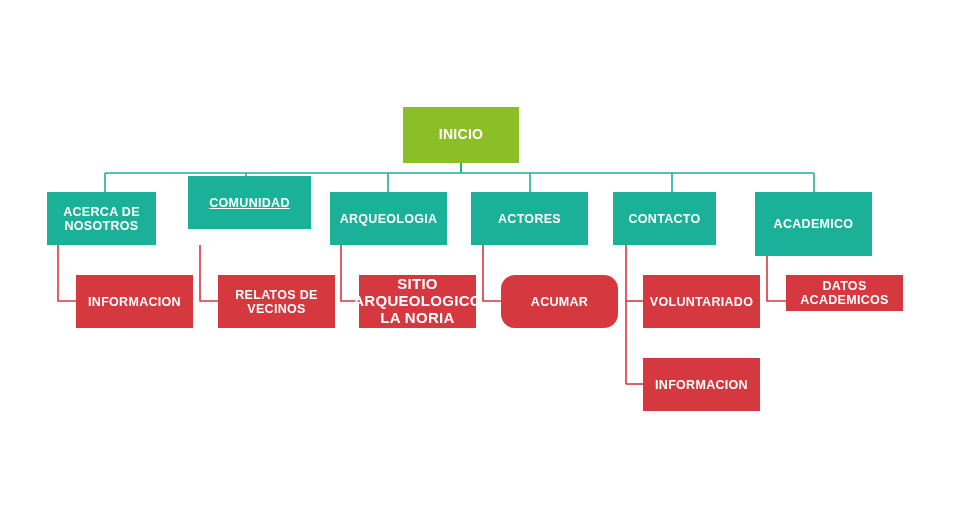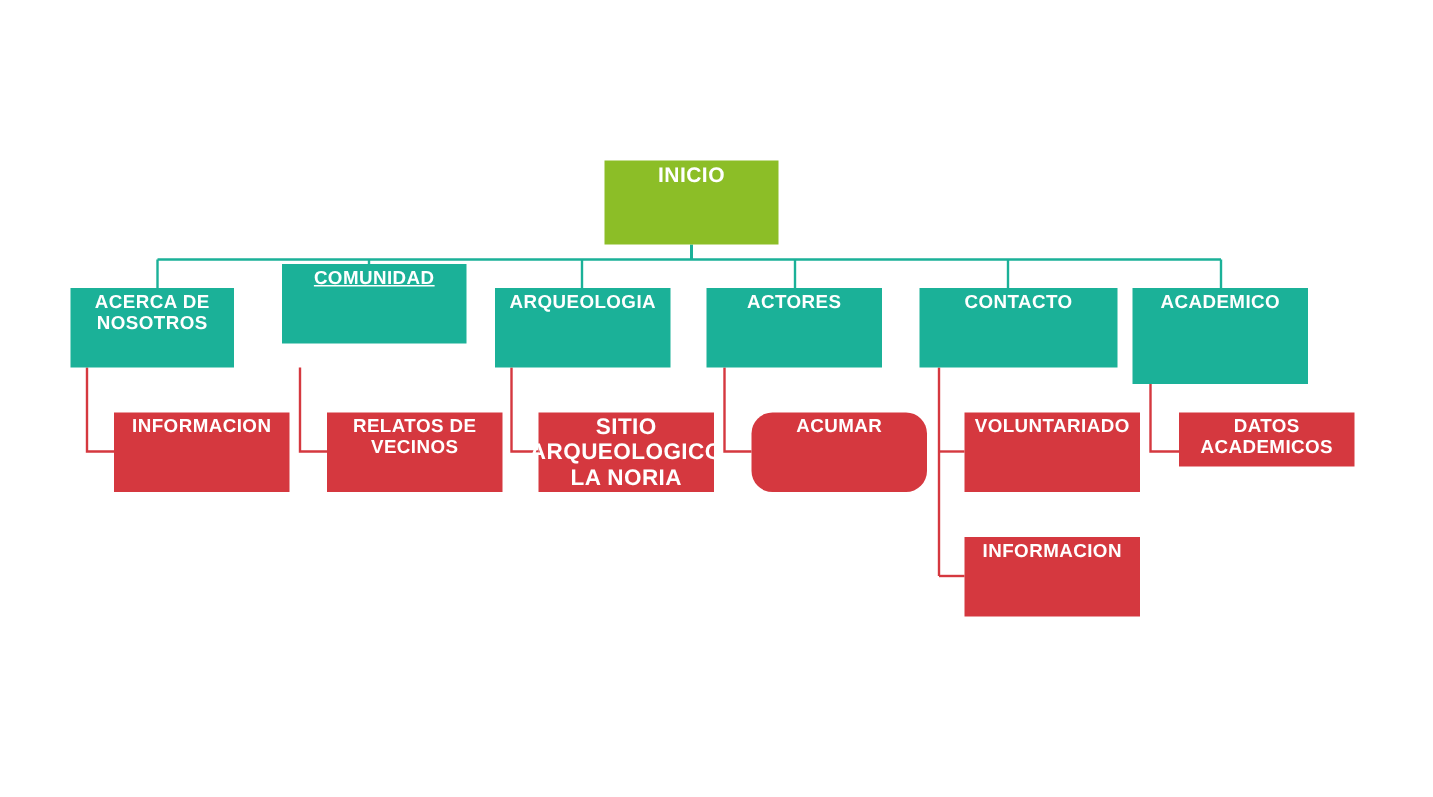--- a/index.html
+++ b/index.html
@@ -25,20 +25,21 @@
     position: absolute;
     left: 0;
     top: 0;
     width: 955px;
     height: 531px;
     pointer-events: none;
   }
   .node {
     position: absolute;
     display: flex;
+    align-items: center;
     justify-content: center;
     text-align: center;
     color: #ffffff;
     font-weight: bold;
     letter-spacing: 0.3px;
     line-height: 1.12;
     padding: 2px 4px;
     z-index: 2;
   }
   .node-root {
@@ -97,21 +98,21 @@
   </div>
   <div class="node node-section" style="left:188px; top:176px; width:123px; height:53px;text-decoration:underline;">
     <span class="node-label">COMUNIDAD</span>
   </div>
   <div class="node node-section" style="left:330px; top:192px; width:117px; height:53px;">
     <span class="node-label">ARQUEOLOGIA</span>
   </div>
   <div class="node node-section" style="left:471px; top:192px; width:117px; height:53px;">
     <span class="node-label">ACTORES</span>
   </div>
-  <div class="node node-section" style="left:613px; top:192px; width:132px; height:53px;">
+  <div class="node node-section" style="left:613px; top:192px; width:103px; height:53px;">
     <span class="node-label">CONTACTO</span>
   </div>
   <div class="node node-section" style="left:755px; top:192px; width:117px; height:64px;">
     <span class="node-label">ACADEMICO</span>
   </div>
 
   <div class="node node-leaf" style="left:76px; top:275px; width:117px; height:53px;">
     <span class="node-label">INFORMACION</span>
   </div>
   <div class="node node-leaf" style="left:218px; top:275px; width:117px; height:53px;">

